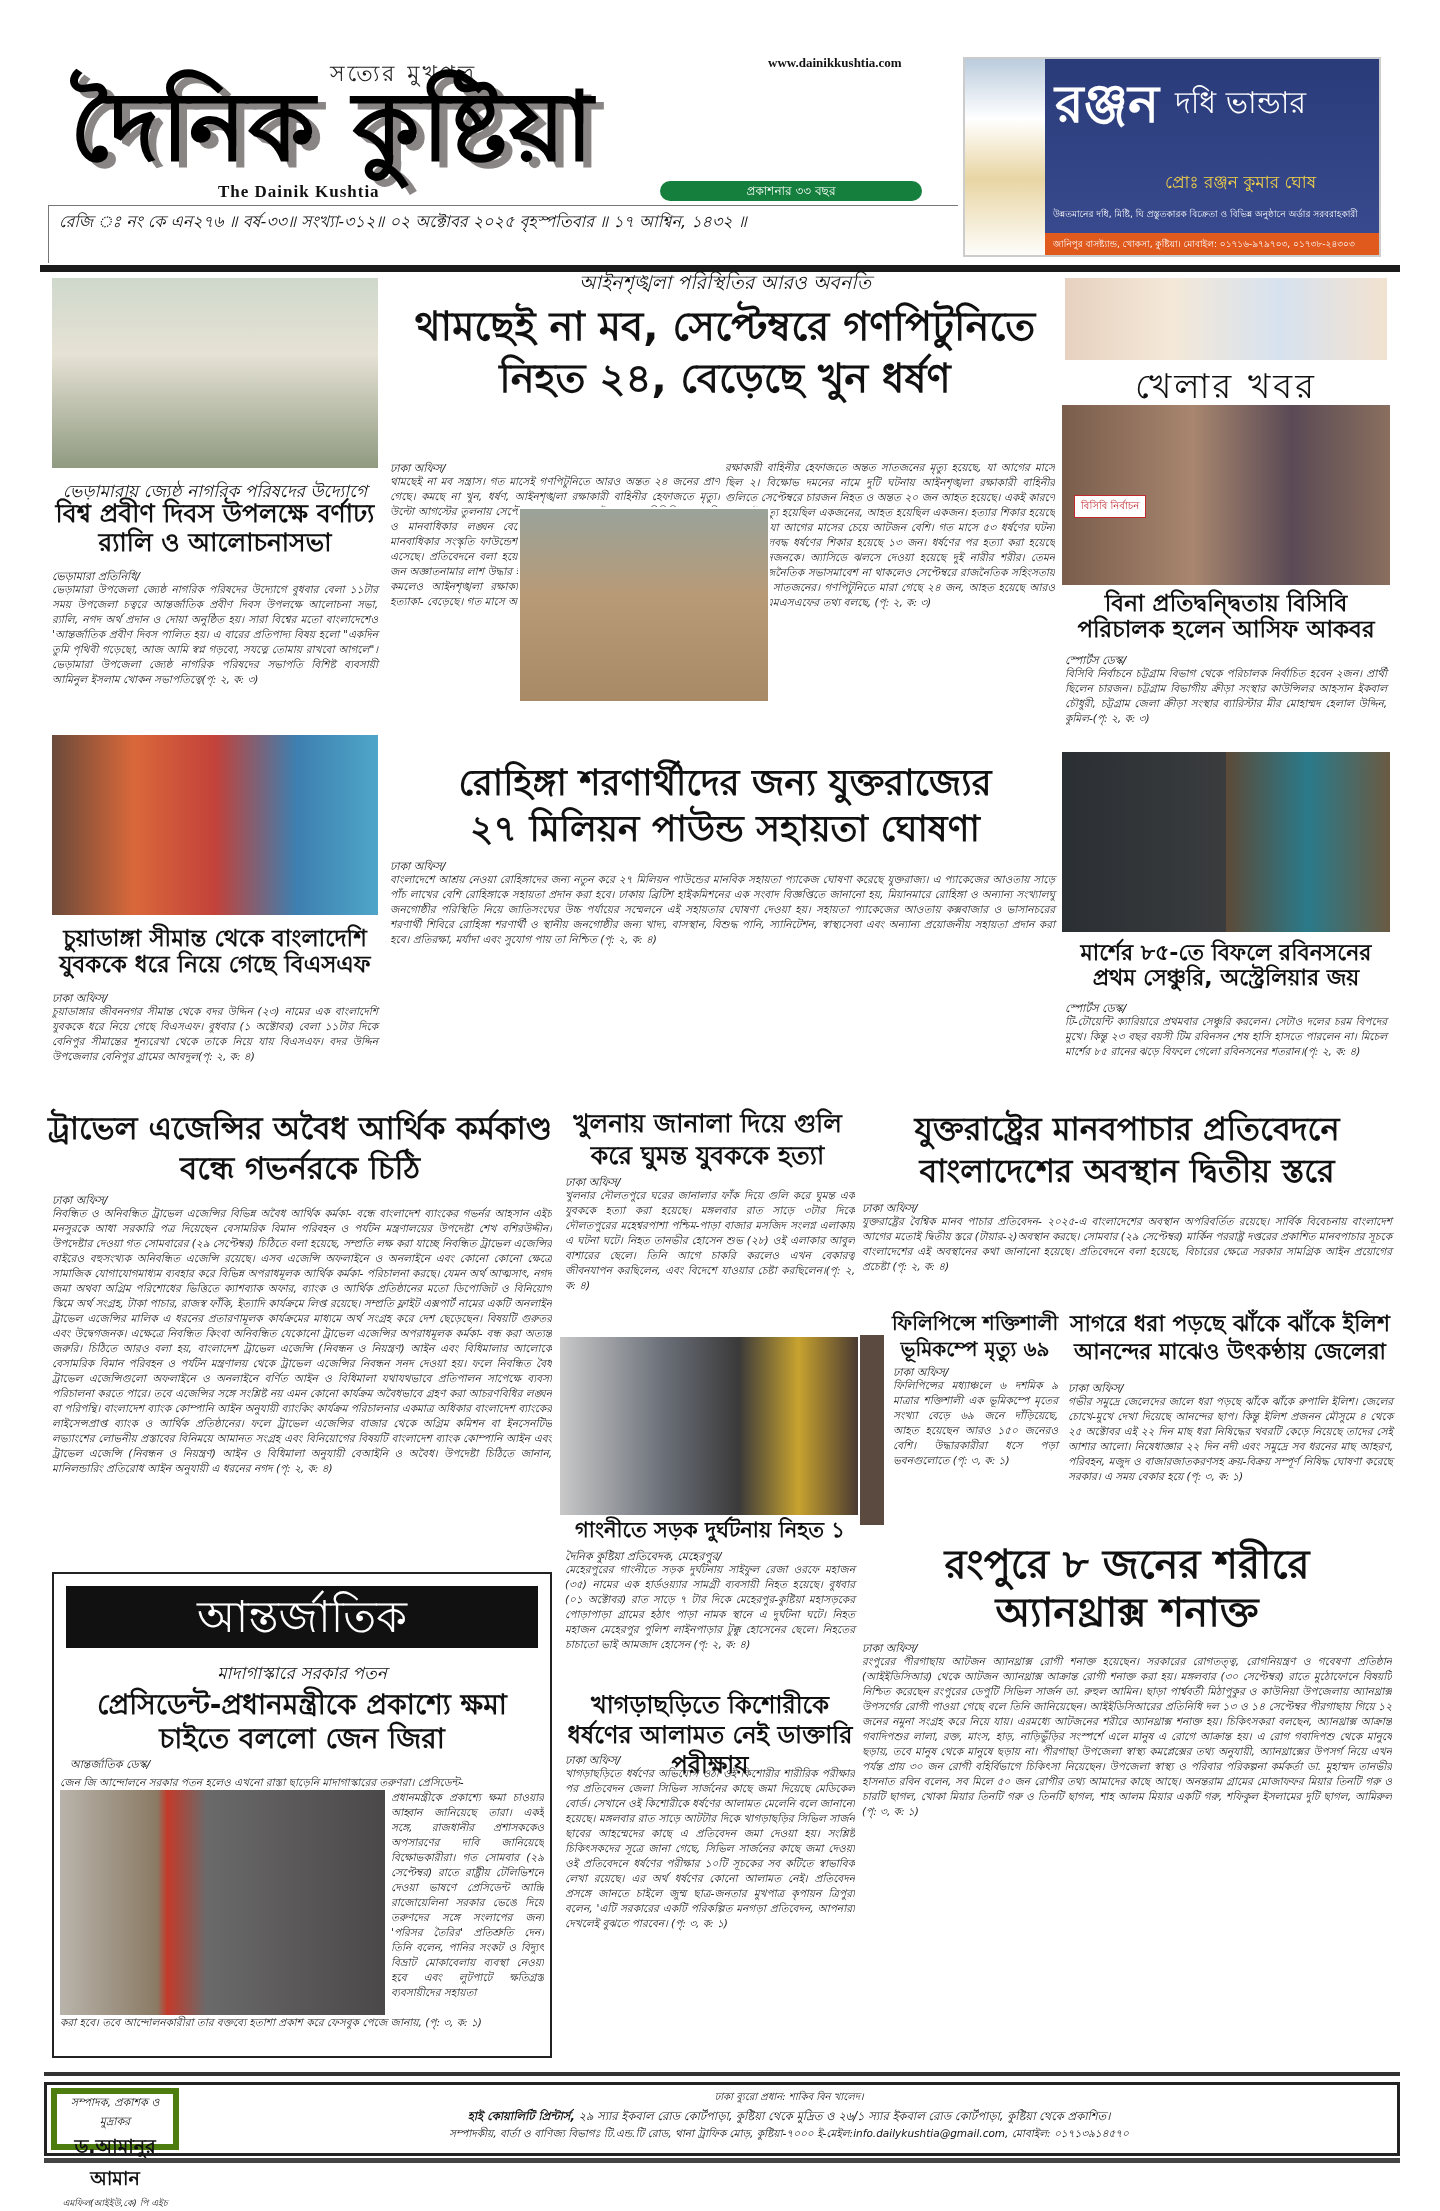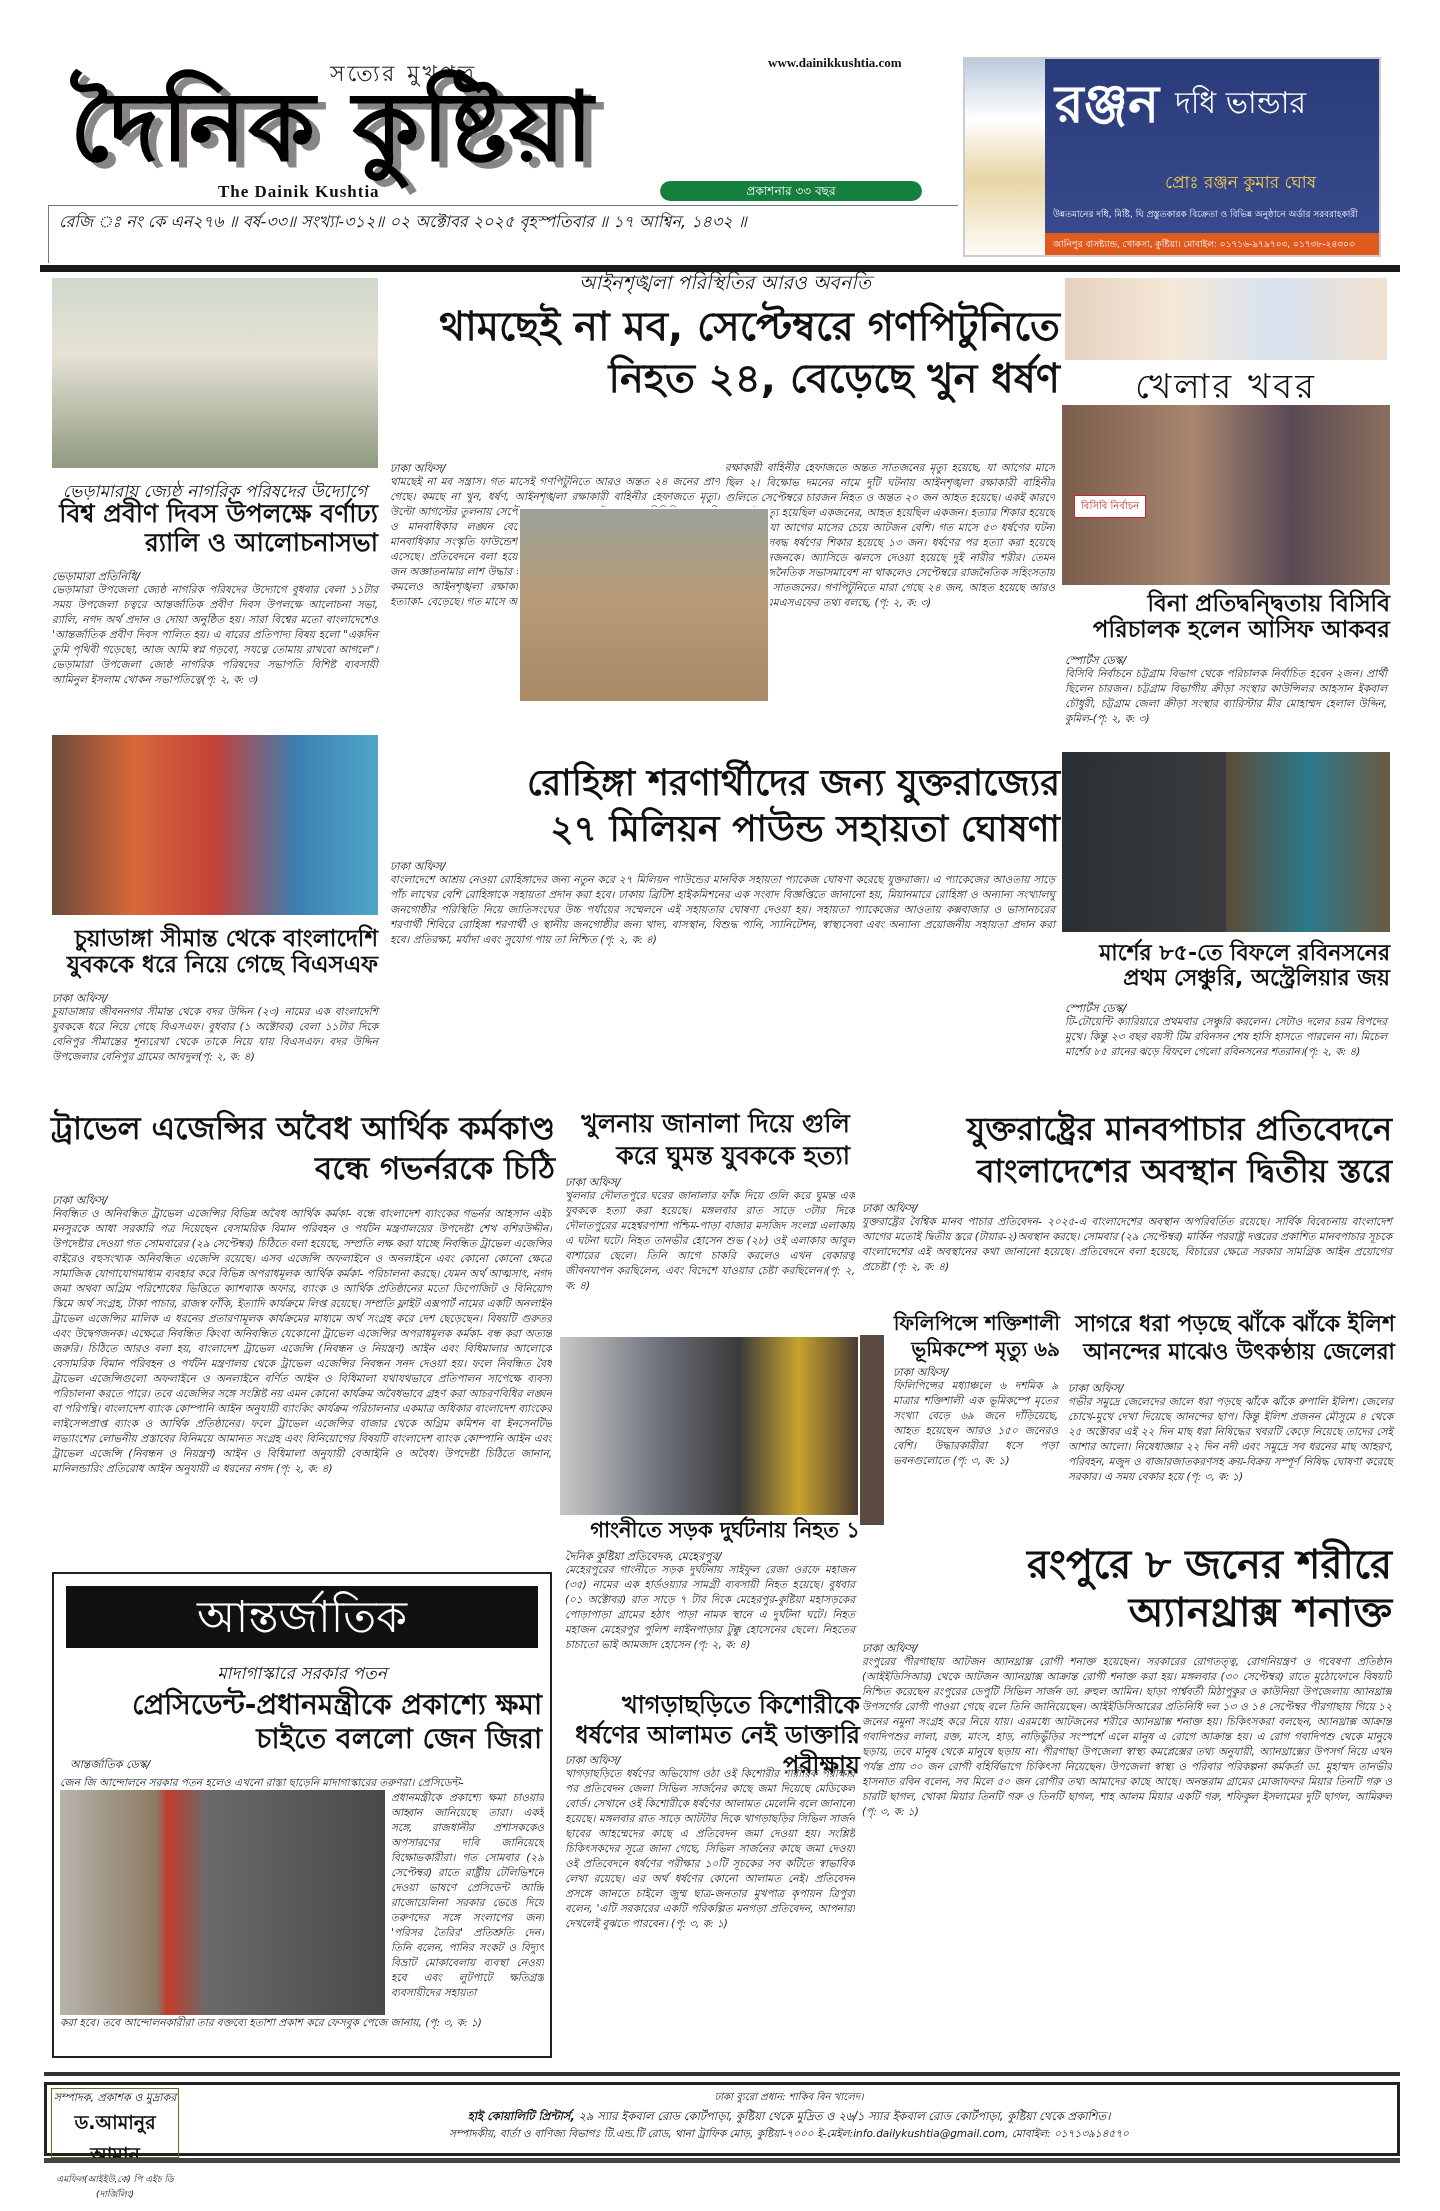--- a/index.html
+++ b/index.html
@@ -13,21 +13,21 @@
 .regbox{left:48px;top:205px;width:910px;height:58px;border-top:1px solid #777;border-left:1px solid #777;font-style:italic;font-size:16px;padding:4px 10px;line-height:24px}
 .ad{left:963px;top:57px;width:418px;height:200px;background:linear-gradient(180deg,#2a3b7a,#3a4c90);border:2px solid #ccc;overflow:hidden}
 .ad-food{position:absolute;left:0;top:0;width:80px;height:200px;background:linear-gradient(180deg,#bcd 0%,#fff 30%,#e8d5a3 60%,#fff 100%)}
 .ad-title{position:absolute;left:90px;top:5px;color:#fff;font-size:52px;font-weight:bold}
 .ad-sub{position:absolute;left:210px;top:20px;color:#fff;font-size:30px}
 .ad-prop{position:absolute;left:200px;top:110px;color:#f3d24a;font-size:17px}
 .ad-desc{position:absolute;left:88px;top:148px;color:#fff;font-size:9px;white-space:nowrap}
 .ad-strip{position:absolute;left:80px;bottom:0;width:340px;height:22px;background:#e05a1e;color:#fff;font-size:9px;line-height:22px;padding-left:8px;white-space:nowrap}
 .rule{left:40px;top:265px;width:1360px;height:7px;background:#1b1b1b}
 .photo{background:#8d7a66}
-.hd{font-weight:bold;text-align:right;color:#111;line-height:1.15}
+.hd{font-weight:bold;text-align:center;color:#111;line-height:1.15}
 .kicker{font-style:italic;text-align:center;font-size:17px}
 .dl{font-style:italic;font-size:11px}
 .body{font-style:italic;font-size:10.5px;line-height:15px;text-align:justify;color:#222}
 .box{border:2px solid #222}
 .sect{font-size:34px;letter-spacing:3px;text-align:center}
 </style>
 </head>
 <body>
 
 <div class="abs tagline">সত্যের মুখপত্র</div>
@@ -134,21 +134,21 @@
   <div class="body" style="padding:0 6px">জেন জি আন্দোলনে সরকার পতন হলেও এখনো রাস্তা ছাড়েনি মাদাগাস্কারের তরুণরা। প্রেসিডেন্ট-</div>
   <div style="display:flex;padding:0 6px">
     <div class="photo" style="width:325px;height:225px;background:linear-gradient(90deg,#b9b4ab 0%,#8a7a64 30%,#c43a2a 33%,#6b6a6a 45%,#4a4848 100%);flex:none"></div>
     <div class="body" style="padding-left:6px;height:225px;overflow:hidden">প্রধানমন্ত্রীকে প্রকাশ্যে ক্ষমা চাওয়ার আহ্বান জানিয়েছে তারা। একই সঙ্গে, রাজধানীর প্রশাসককেও অপসারণের দাবি জানিয়েছে বিক্ষোভকারীরা। গত সোমবার (২৯ সেপ্টেম্বর) রাতে রাষ্ট্রীয় টেলিভিশনে দেওয়া ভাষণে প্রেসিডেন্ট আন্দ্রি রাজোয়েলিনা সরকার ভেঙে দিয়ে তরুণদের সঙ্গে সংলাপের জন্য 'পরিসর তৈরির' প্রতিশ্রুতি দেন। তিনি বলেন, পানির সংকট ও বিদ্যুৎ বিভ্রাট মোকাবেলায় ব্যবস্থা নেওয়া হবে এবং লুটপাটে ক্ষতিগ্রস্ত ব্যবসায়ীদের সহায়তা</div>
   </div>
   <div class="body" style="padding:0 6px">করা হবে। তবে আন্দোলনকারীরা তার বক্তব্যে হতাশা প্রকাশ করে ফেসবুক পেজে জানায়, (পৃ: ৩, ক: ১)</div>
 </div>
 
 <div class="abs" style="left:44px;top:2072px;width:1356px;height:4px;background:#333"></div>
 <div class="abs box" style="left:44px;top:2082px;width:1356px;height:74px;border-width:3px">
-  <div style="position:absolute;left:4px;top:3px;width:122px;height:70px;border:1px solid #4d7c0f;text-align:center;width:128px">
+  <div style="position:absolute;left:4px;top:3px;width:122px;height:62px;border:6px solid #4d7c0f;text-align:center;width:128px">
     <div style="font-size:11px;font-style:italic">সম্পাদক, প্রকাশক ও মুদ্রাকর</div>
     <div style="font-size:19px;font-weight:bold">ড.আমানুর আমান</div>
     <div style="font-size:9px;font-style:italic">এমফিল(আইইউ,কে) পি এইচ ডি (দার্জিলিং)</div>
   </div>
   <div style="position:absolute;left:140px;top:4px;right:6px;text-align:center;font-style:italic">
     <div style="font-size:10px">ঢাকা ব্যুরো প্রধান: শাকিব বিন খালেদ।</div>
     <div style="font-size:11.5px;line-height:20px"><b>হাই কোয়ালিটি প্রিন্টার্স,</b> <span>২৯ স্যার ইকবাল রোড কোর্টপাড়া, কুষ্টিয়া থেকে মুদ্রিত ও ২৬/১ স্যার ইকবাল রোড কোর্টপাড়া, কুষ্টিয়া থেকে প্রকাশিত।</span></div>
     <div style="font-size:10.5px">সম্পাদকীয়, বার্তা ও বাণিজ্য বিভাগঃ টি.এন্ড.টি রোড, থানা ট্রাফিক মোড়, কুষ্টিয়া-৭০০০ ই-মেইল:info.dailykushtia@gmail.com, মোবাইল: ০১৭১৩৯১৪৫৭০</div>
   </div>
 </div>

